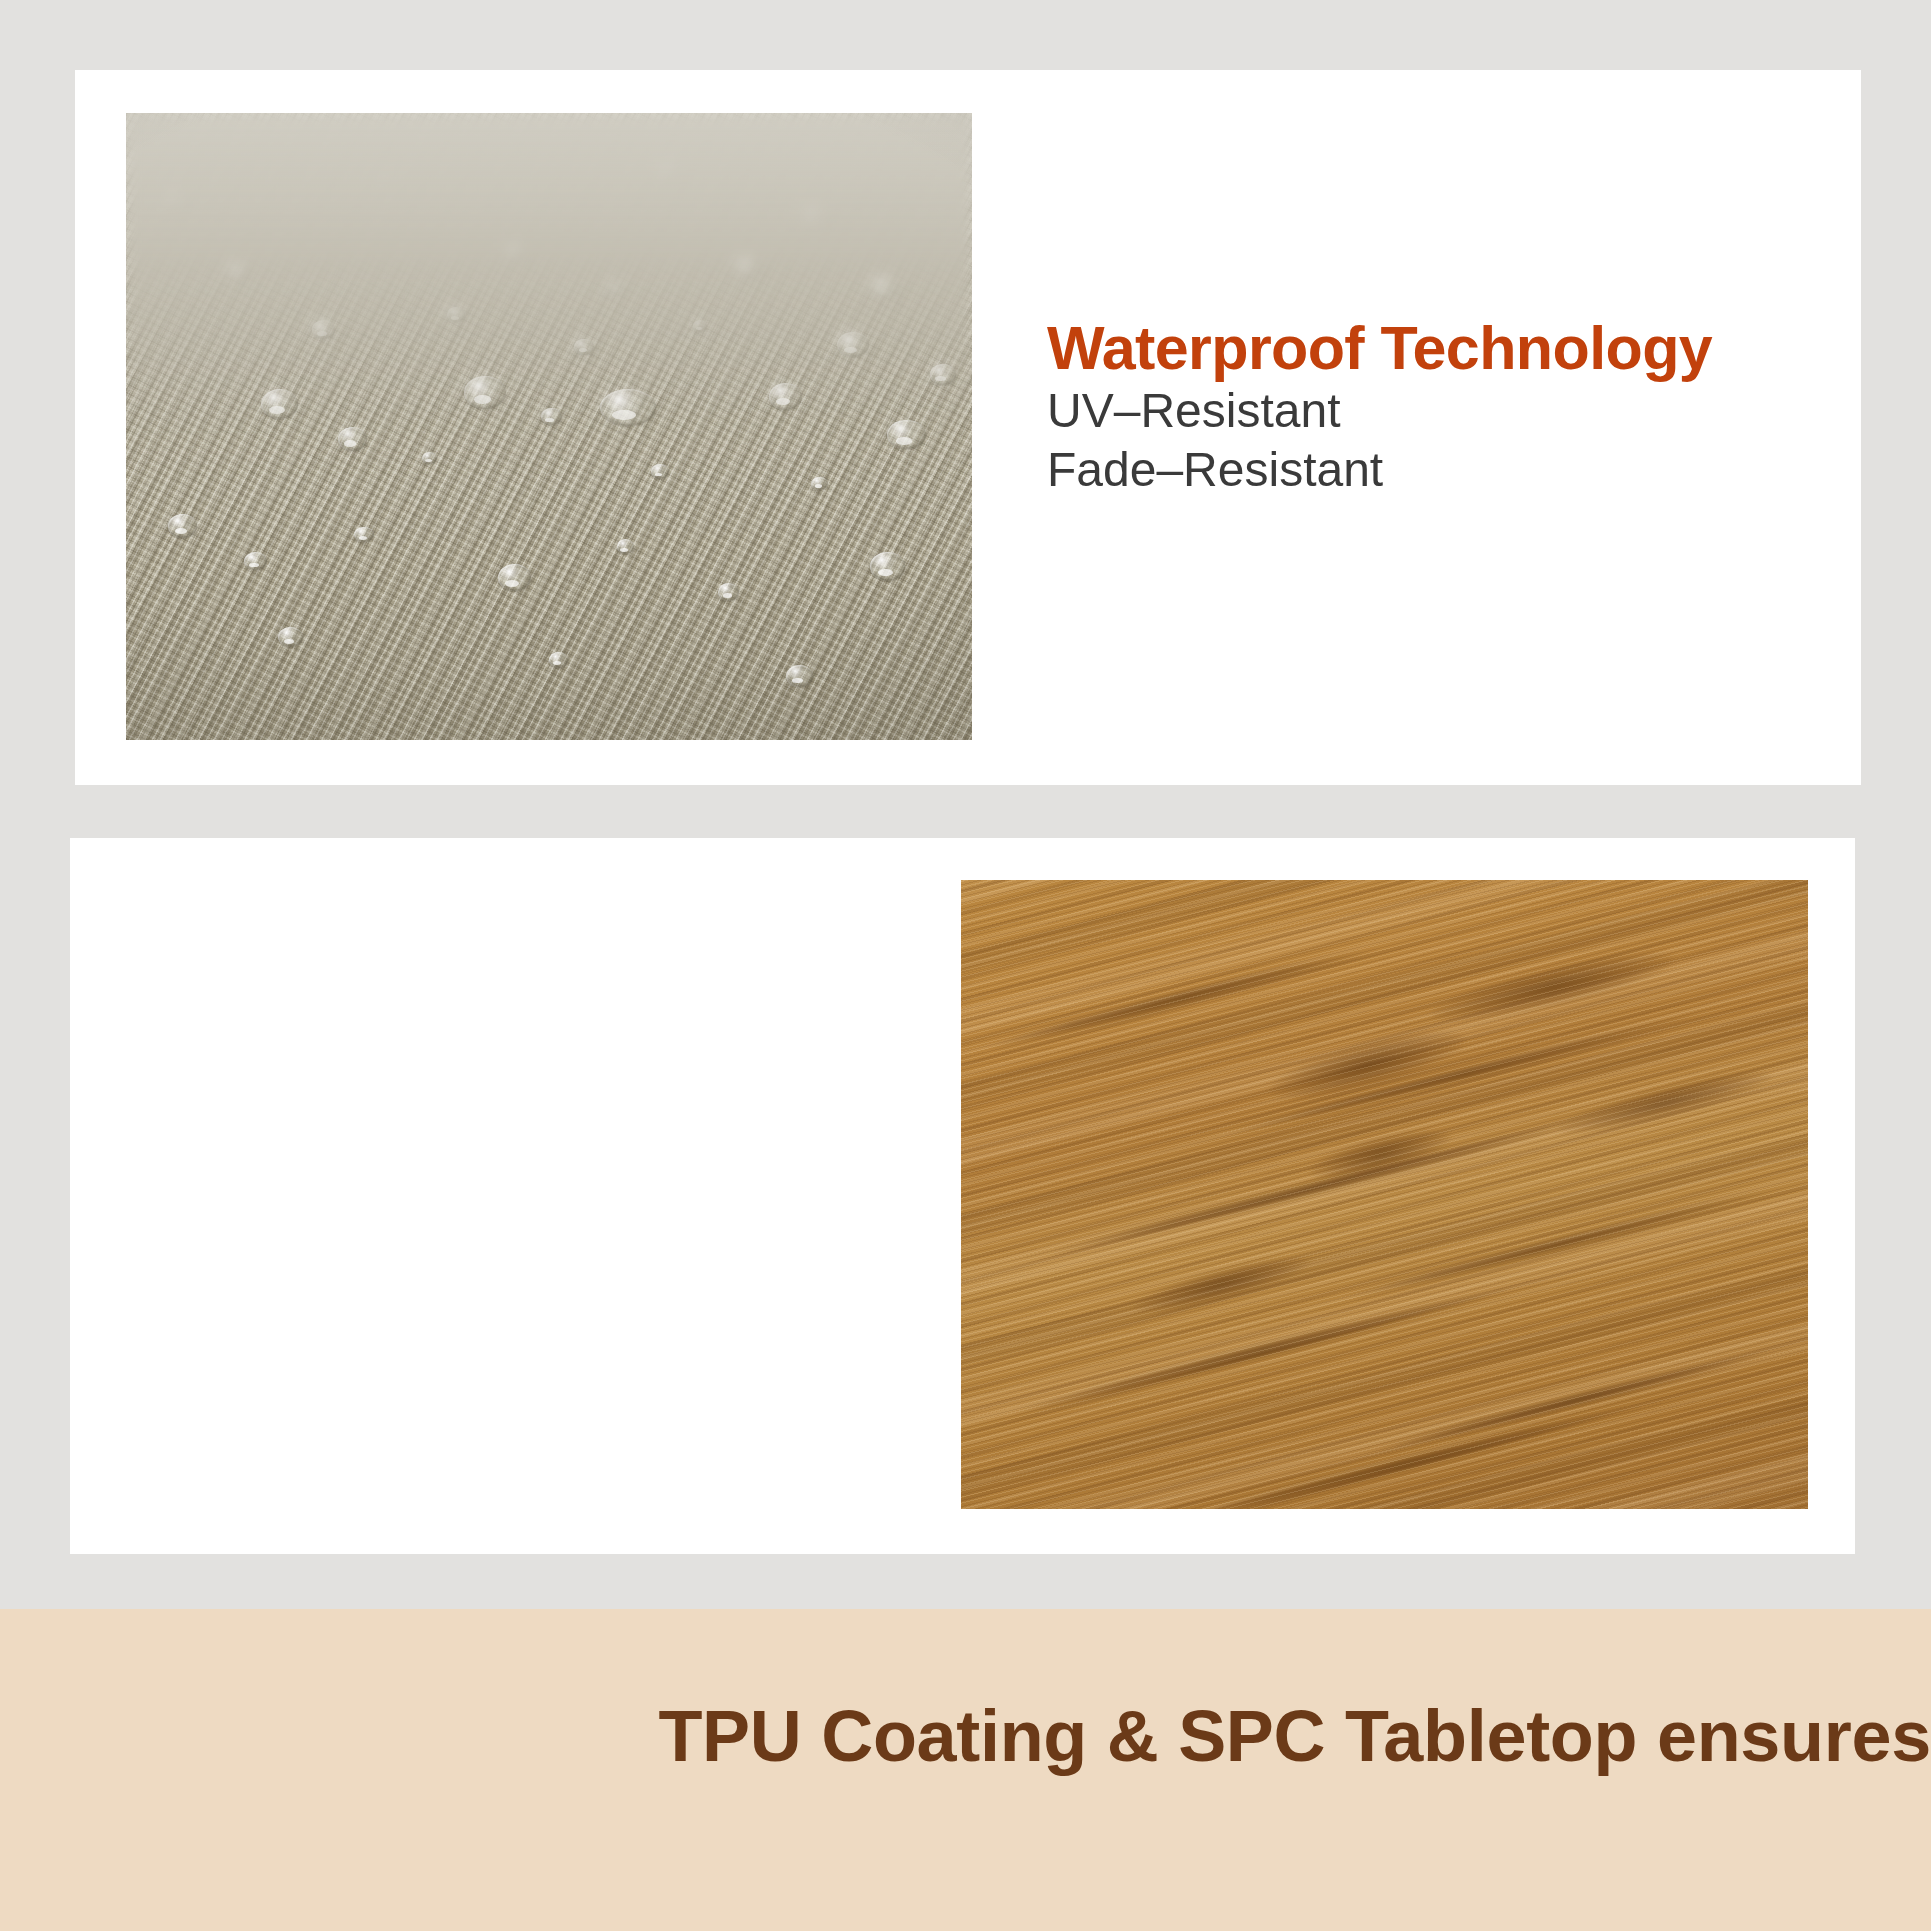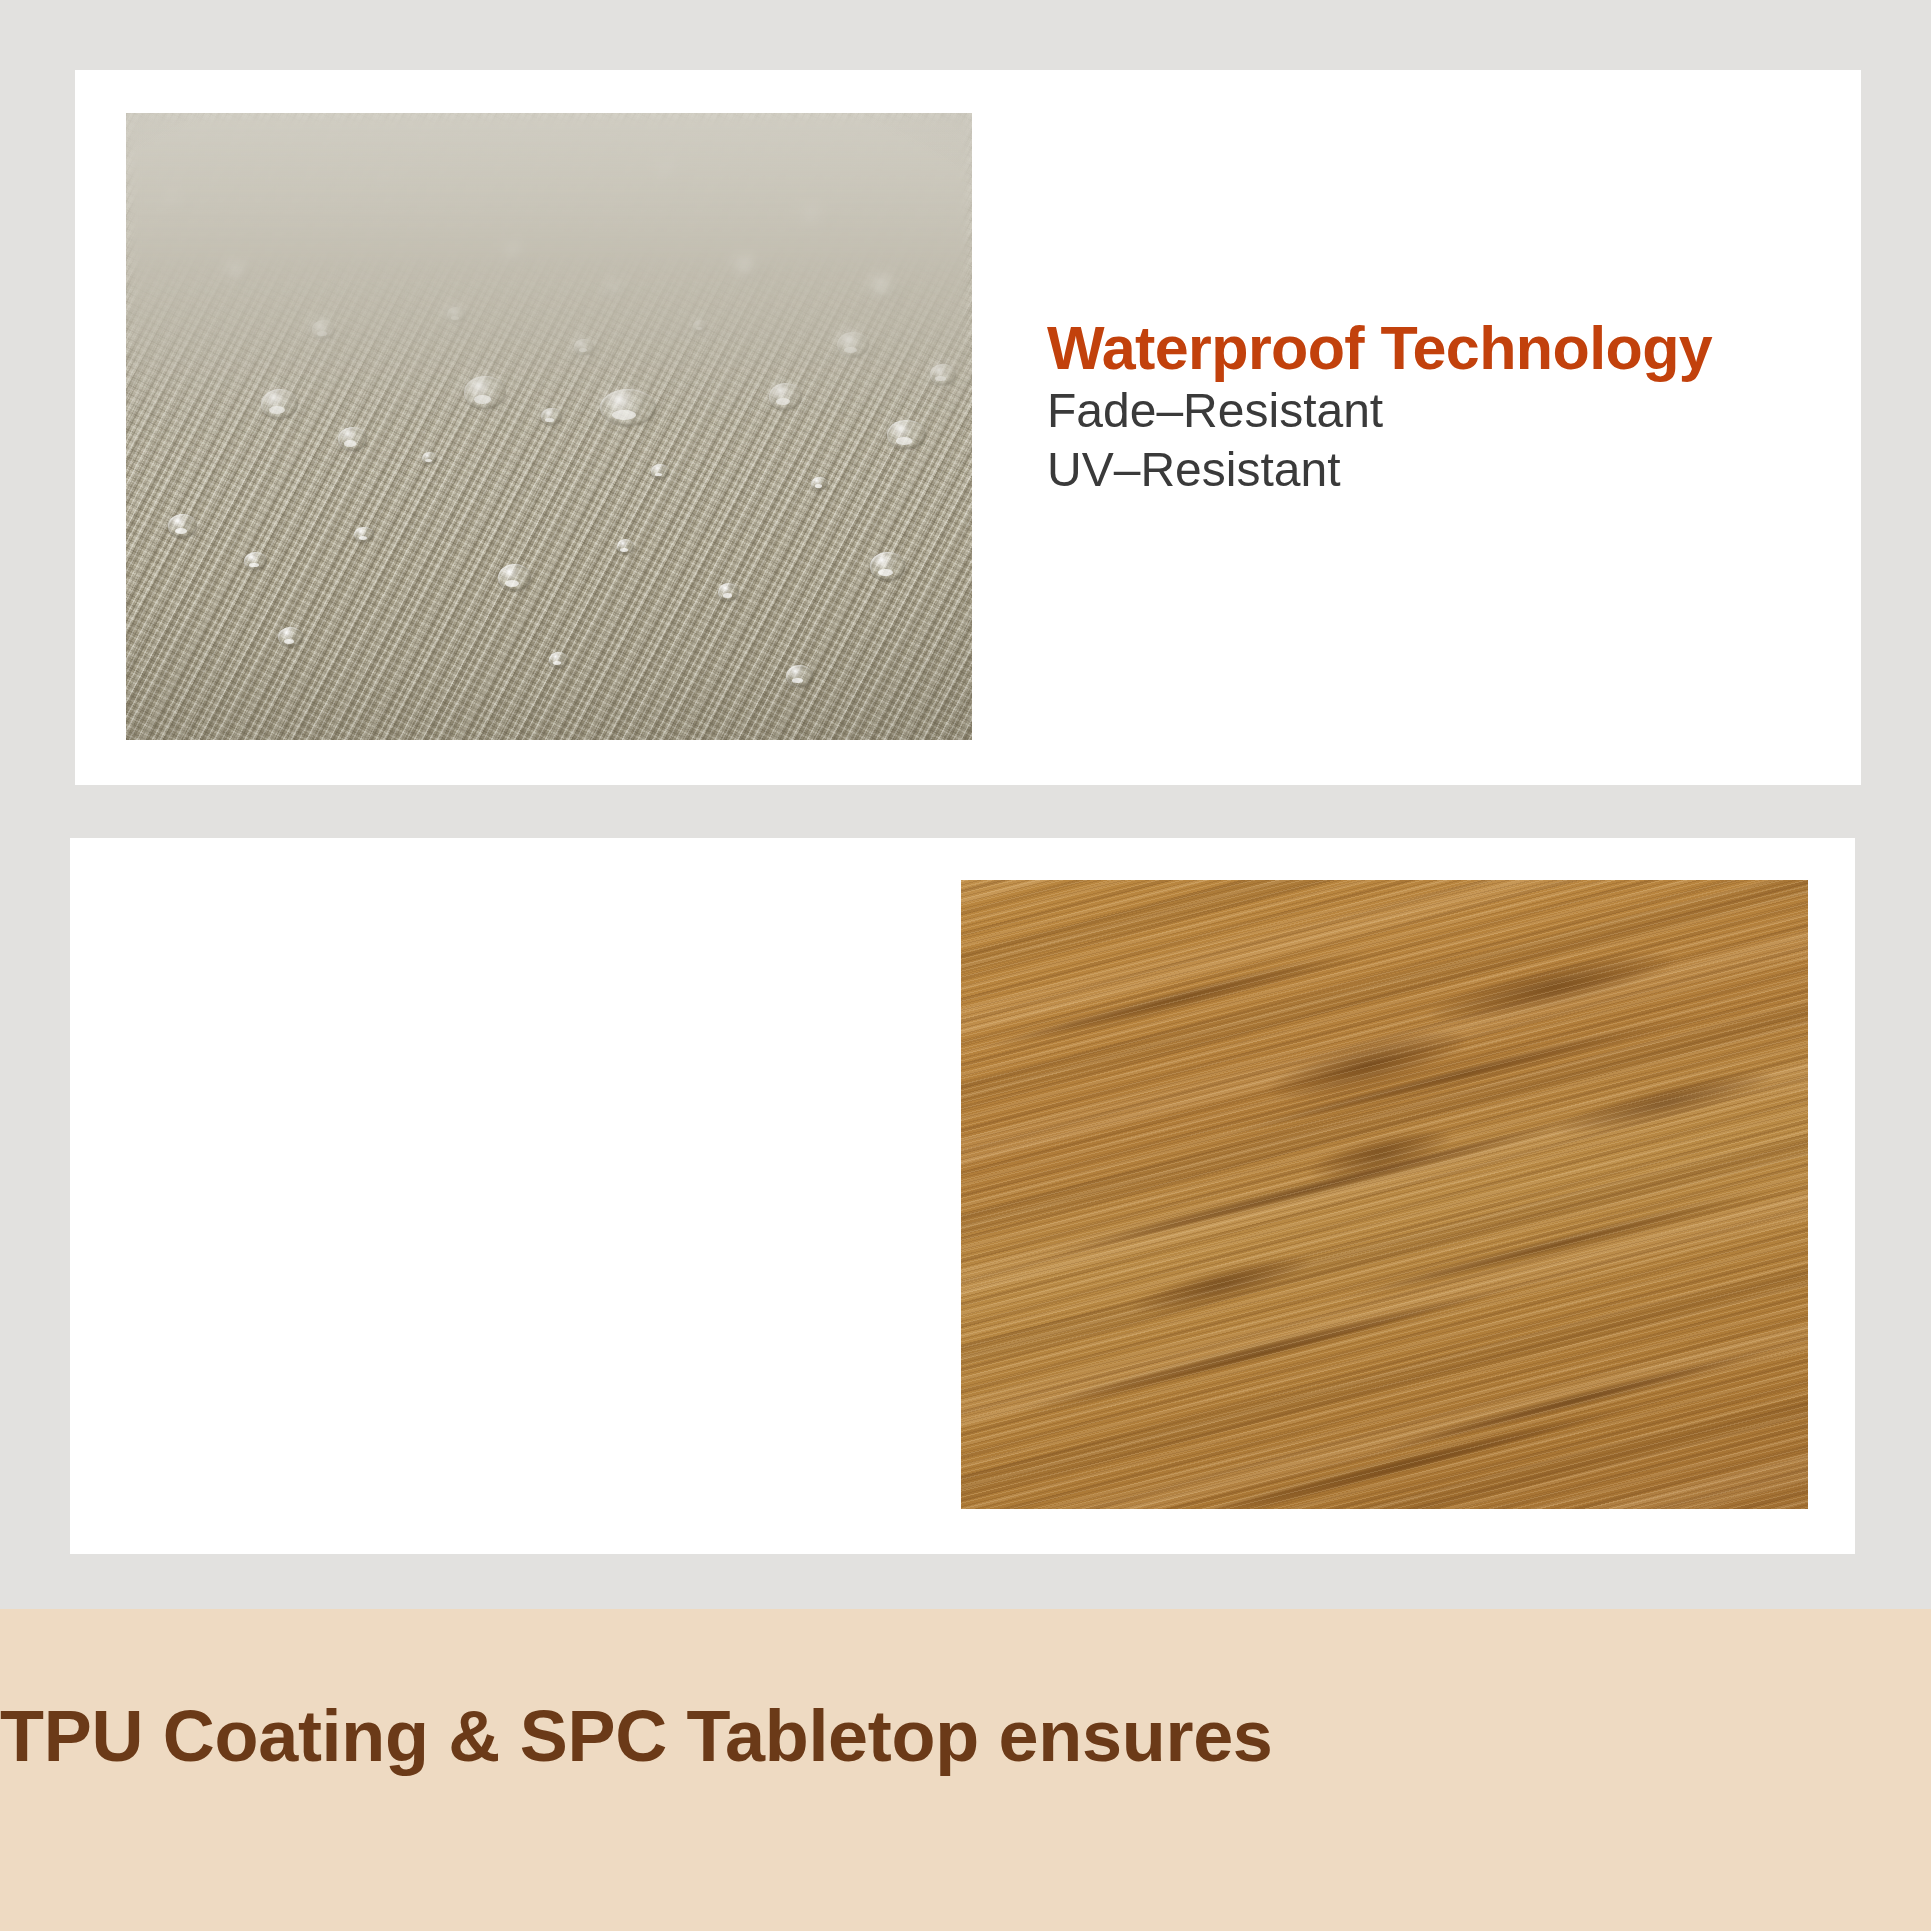--- a/index.html
+++ b/index.html
@@ -182,21 +182,21 @@
   
   #banner{
     position:absolute;
     left:0; top:1609px;
     width:1931px; height:322px;
     background:#eedac2;
   }
   .banner-inner{
     position:absolute;
     left:0; right:0; top:75px;
-    text-align:left;
+    text-align:right;
   }
   .banner-line{
     color:#6b3a18;
     font-size:72px;
     font-weight:bold;
     line-height:1.45;
     letter-spacing:-0.3px;
     white-space:nowrap;
   }
 </style>
@@ -246,22 +246,22 @@
     <div class="drop" style="left:50%; top:86%; width:19.3px; height:15.4px;"></div>
     <div class="drop" style="left:78%; top:88%; width:27px; height:22px;"></div>
 
     <div class="fabric-dof"></div>
     <div class="fabric-haze"></div>
     <div class="fabric-vig"></div>
   </div>
 
   <div class="txt-top-right">
     <div class="heading-brown">Waterproof Technology</div>
+    <div class="sub-gray">UV–Resistant</div>
     <div class="sub-gray">Fade–Resistant</div>
-    <div class="sub-gray">UV–Resistant</div>
   </div>
 
 </div>
 
 <div class="card" id="card-bottom">
 
   <div class="txt-bottom-left">
     <div class="line-gray">Imitation Wood Grain Design</div>
     <div class="line-gray">Imitation Marble Design</div>
 

